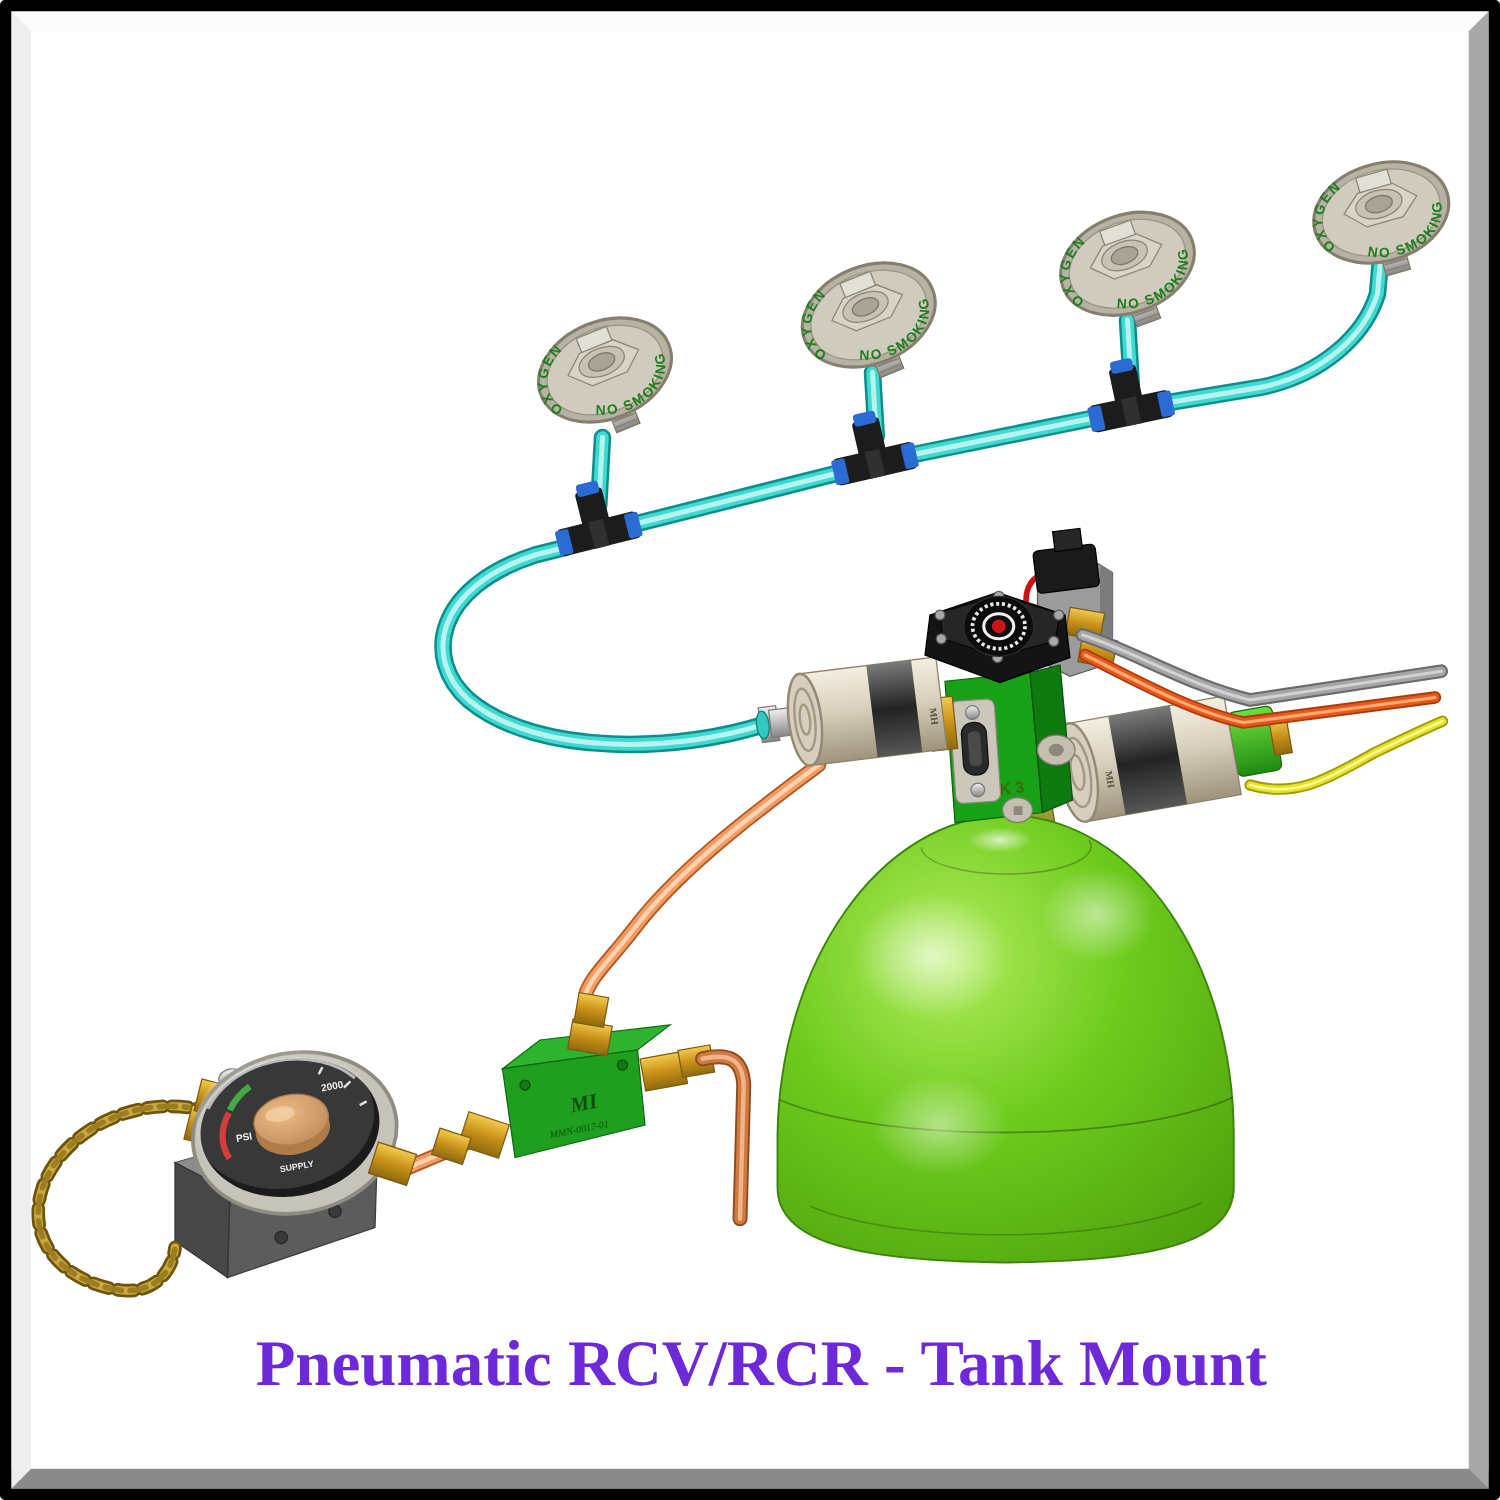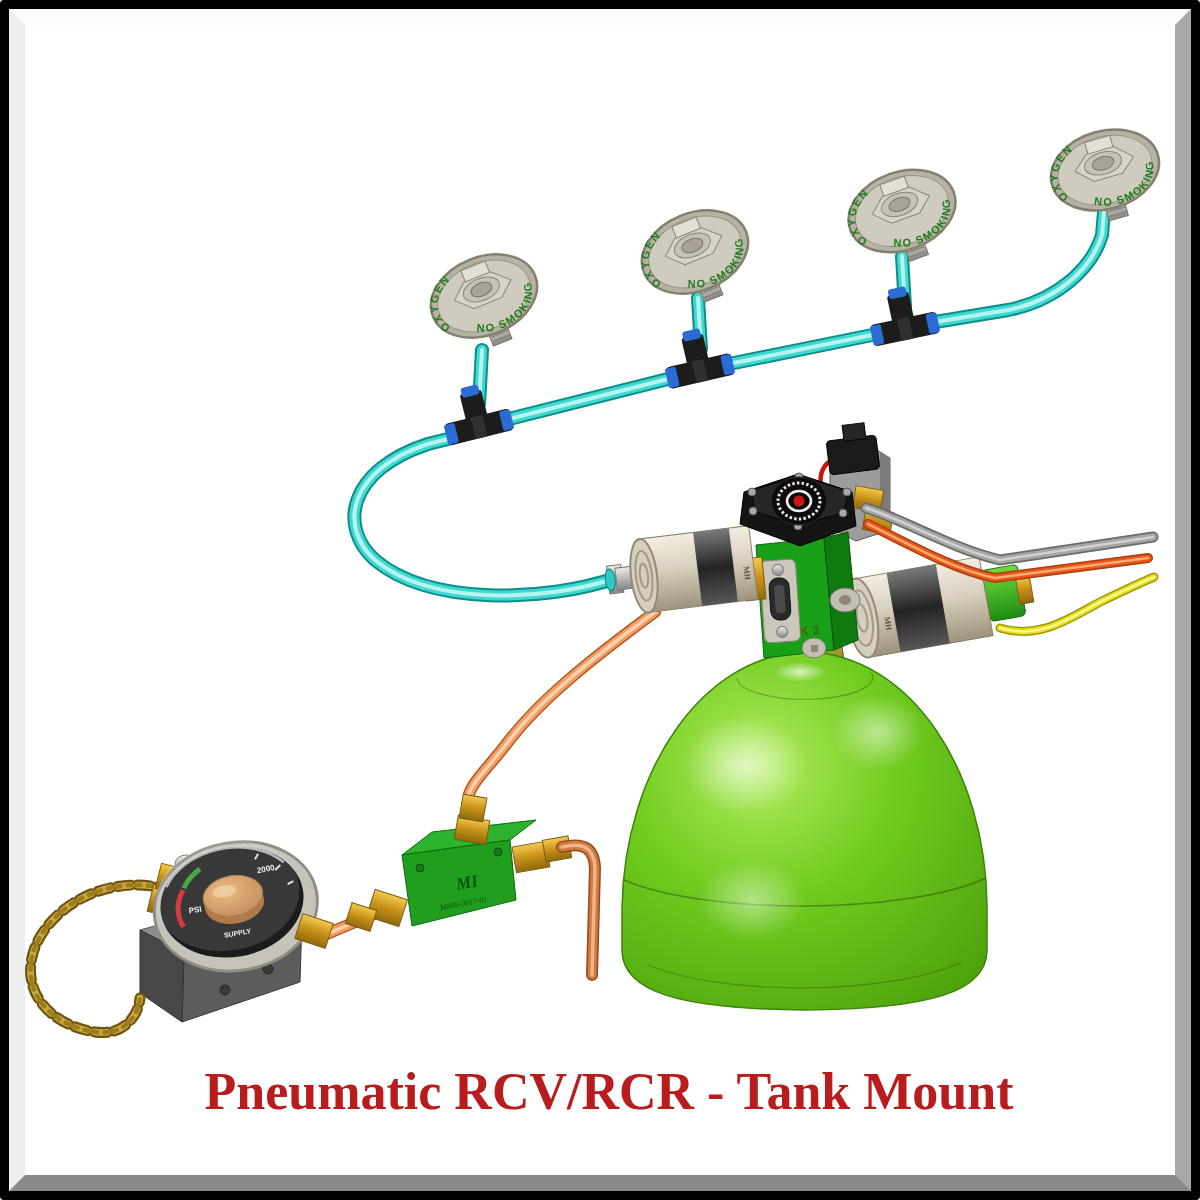--- a/index.html
+++ b/index.html
@@ -3,21 +3,21 @@
 <meta charset="utf-8">
 <style>
   html,body{margin:0;padding:0;background:#fff;}
   body{width:1200px;height:1200px;position:relative;overflow:hidden;font-family:"Liberation Sans",sans-serif;}
   .stage{position:absolute;inset:0;}
   svg{position:absolute;inset:0;}
   .frame-outer{position:absolute;inset:0;border:9px solid #000;border-radius:4px;pointer-events:none;z-index:10;}
   .frame-bevel{position:absolute;inset:9px;border-style:solid;border-width:16px;
     border-color:#fbfbfb #a8a8a8 #8a8a8a #eeeeee;pointer-events:none;z-index:9;}
   .title{position:absolute;left:0;right:0;top:1062px;text-align:center;z-index:5;
-    font-family:"Liberation Serif",serif;font-weight:bold;font-size:52px;color:#b91c1c;padding-left:18px;}
+    font-family:"Liberation Serif",serif;font-weight:bold;font-size:52px;color:#6d28d9;padding-left:18px;}
   
   .tc1{stroke:#0b8f8a;stroke-width:14;fill:none;stroke-linecap:round}
   .tc2{stroke:#3fd9d2;stroke-width:10;fill:none;stroke-linecap:round}
   .tc3{stroke:#b8f4ef;stroke-width:4;fill:none;stroke-linecap:round}
   
   .to1{stroke:#b35a1f;stroke-width:12;fill:none;stroke-linecap:round}
   .to2{stroke:#f49a64;stroke-width:9;fill:none;stroke-linecap:round}
   .to3{stroke:#fbd3b0;stroke-width:3.5;fill:none;stroke-linecap:round}
   
   .tp1{stroke:#8f4a1d;stroke-width:12;fill:none;stroke-linecap:round}

